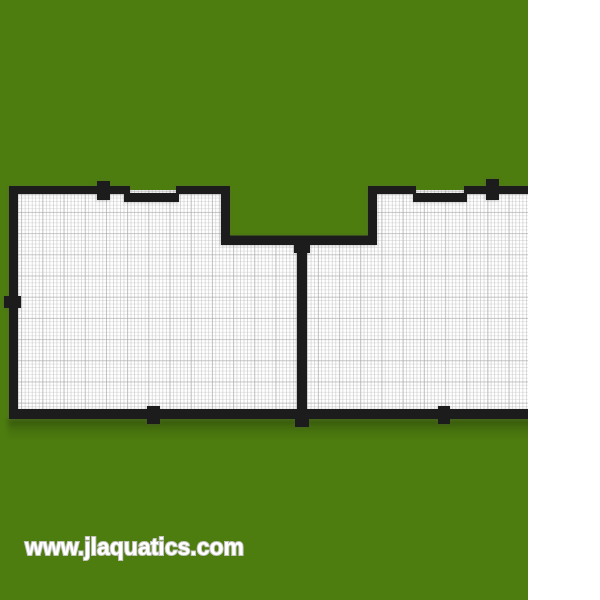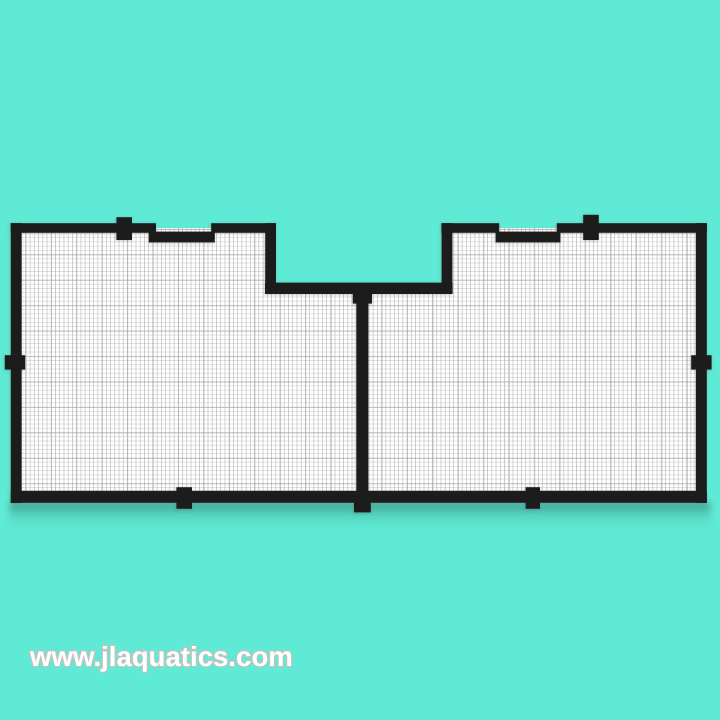--- a/index.html
+++ b/index.html
@@ -1,16 +1,16 @@
 <!DOCTYPE html>
 <html><head>
 <meta charset="utf-8">
 <style>
   html,body{margin:0;padding:0;background:#ffffff;}
-  .stage{position:relative;width:600px;height:600px;background:#5eead4;overflow:hidden;}
+  .stage{position:relative;width:528px;height:600px;background:#4d7c0f;overflow:hidden;}
 </style>
 </head>
 <body>
 <div class="stage">
 <svg width="600" height="600" viewBox="0 0 600 600">
   <defs>
     <pattern id="mesh" width="3.53" height="3.53" patternUnits="userSpaceOnUse">
       <rect width="3.53" height="3.53" fill="#ffffff"></rect>
       <path d="M0 0.3H3.53" stroke="#cacaca" stroke-width="0.5" fill="none"></path>
       <path d="M0.3 0V3.53" stroke="#b6b6b6" stroke-width="0.55" fill="none"></path>

